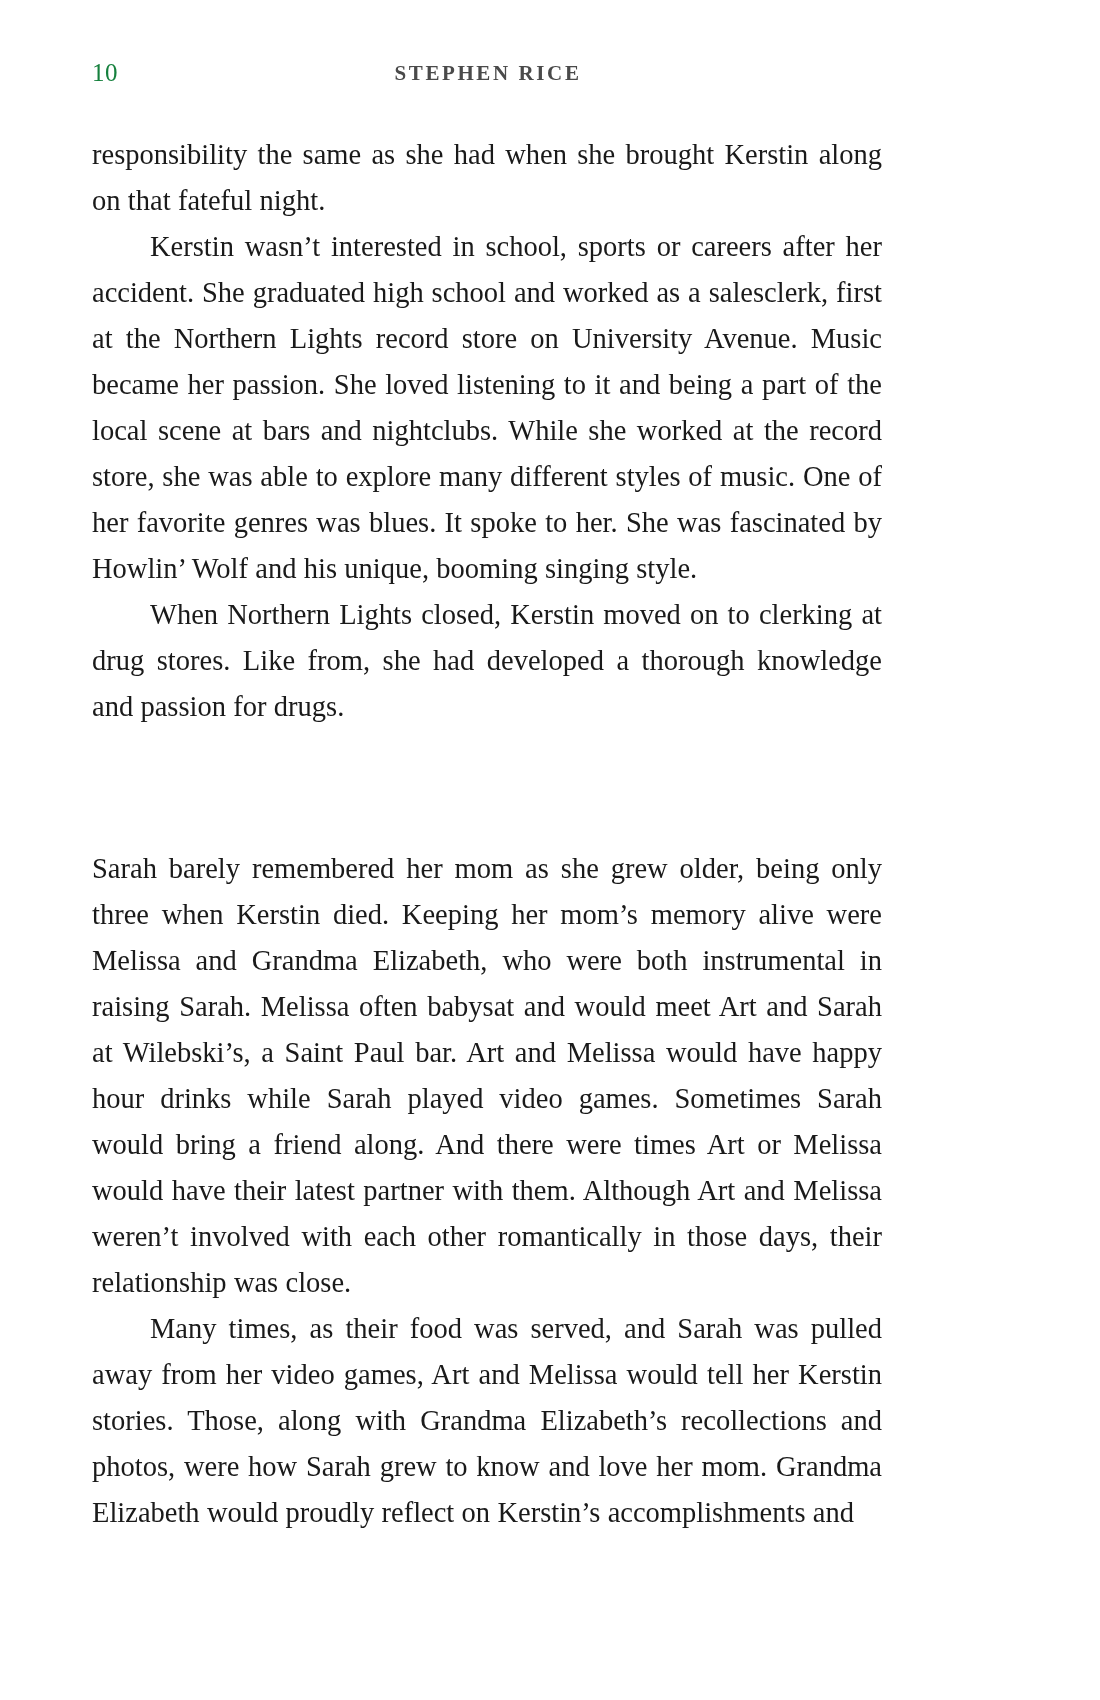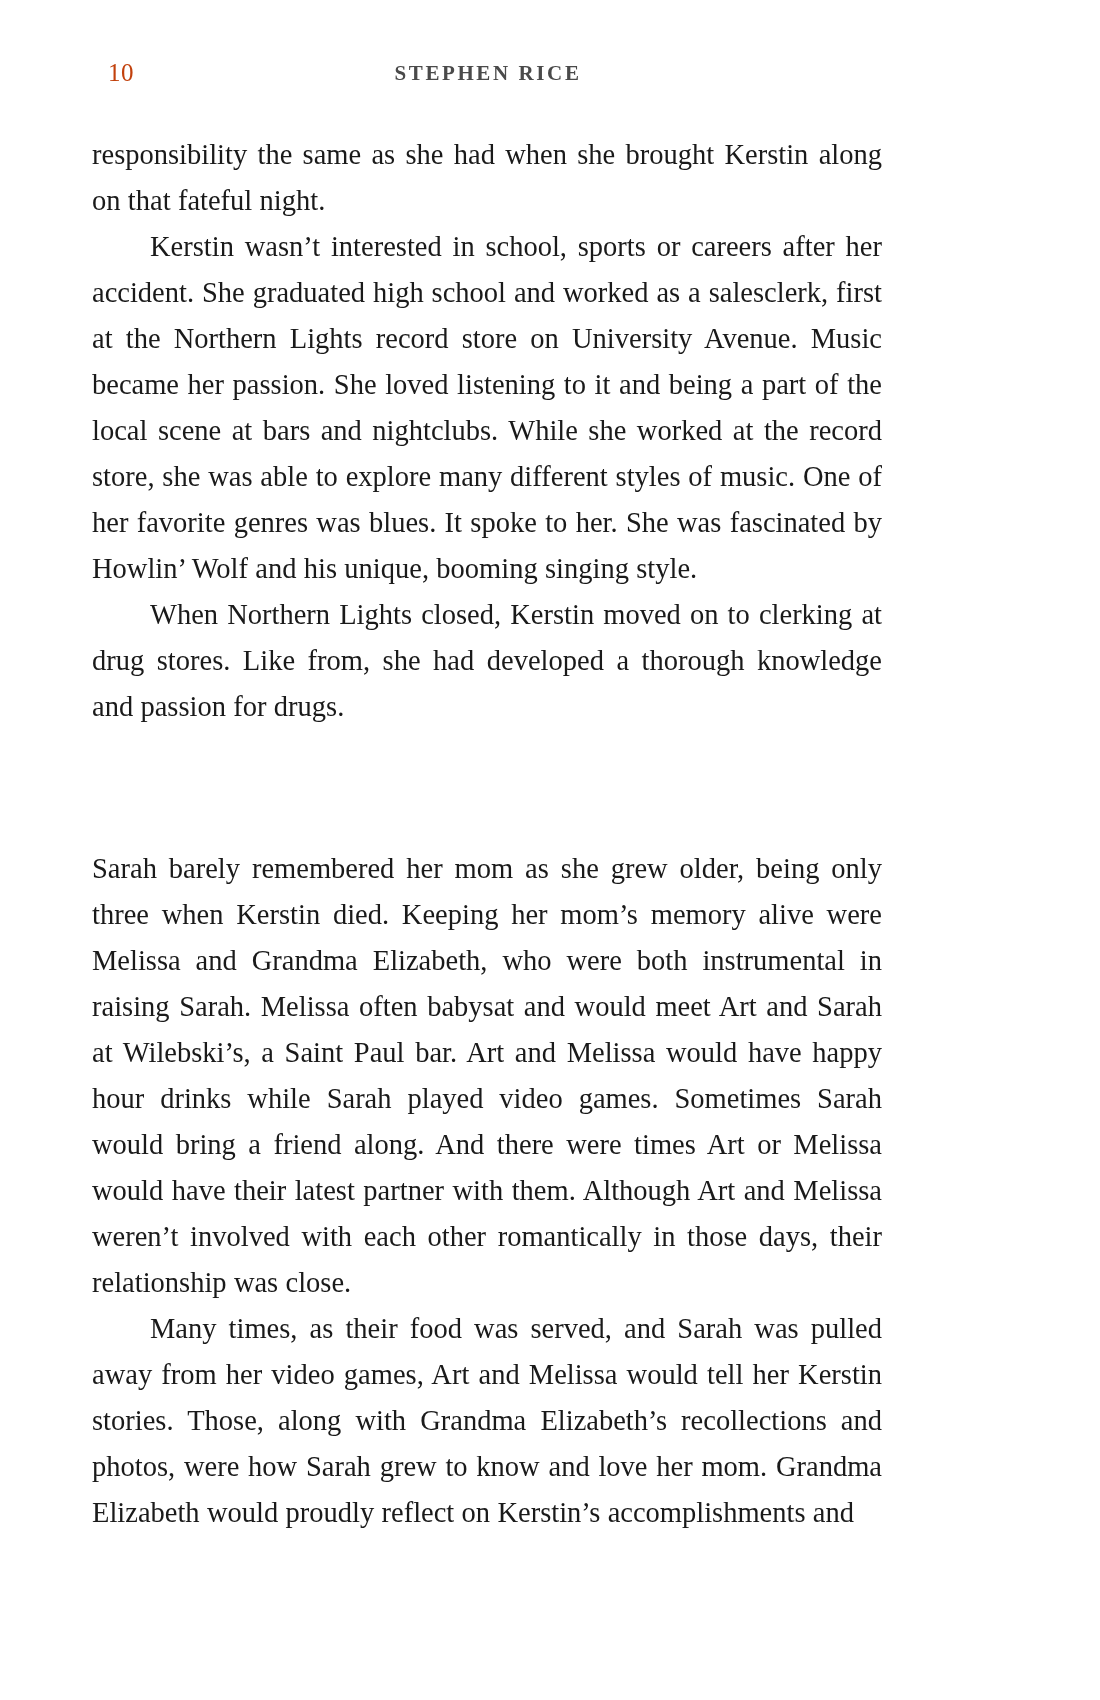--- a/index.html
+++ b/index.html
@@ -19,25 +19,25 @@
   
   .page-header {
     position: absolute;
     top: 56px;
     left: 92px;
     width: 788px;
     height: 34px;
   }
   .folio {
     position: absolute;
-    left: 16px;
+    left: 0;
     top: 0;
     font-size: 25px;
     line-height: 34px;
-    color: #c2410c;
+    color: #15803d;
     letter-spacing: 0.5px;
     font-family: Liberation Serif, serif;
   }
   .running-head {
     position: absolute;
     left: 0;
     right: 0;
     top: 0;
     text-align: center;
     font-size: 21px;

